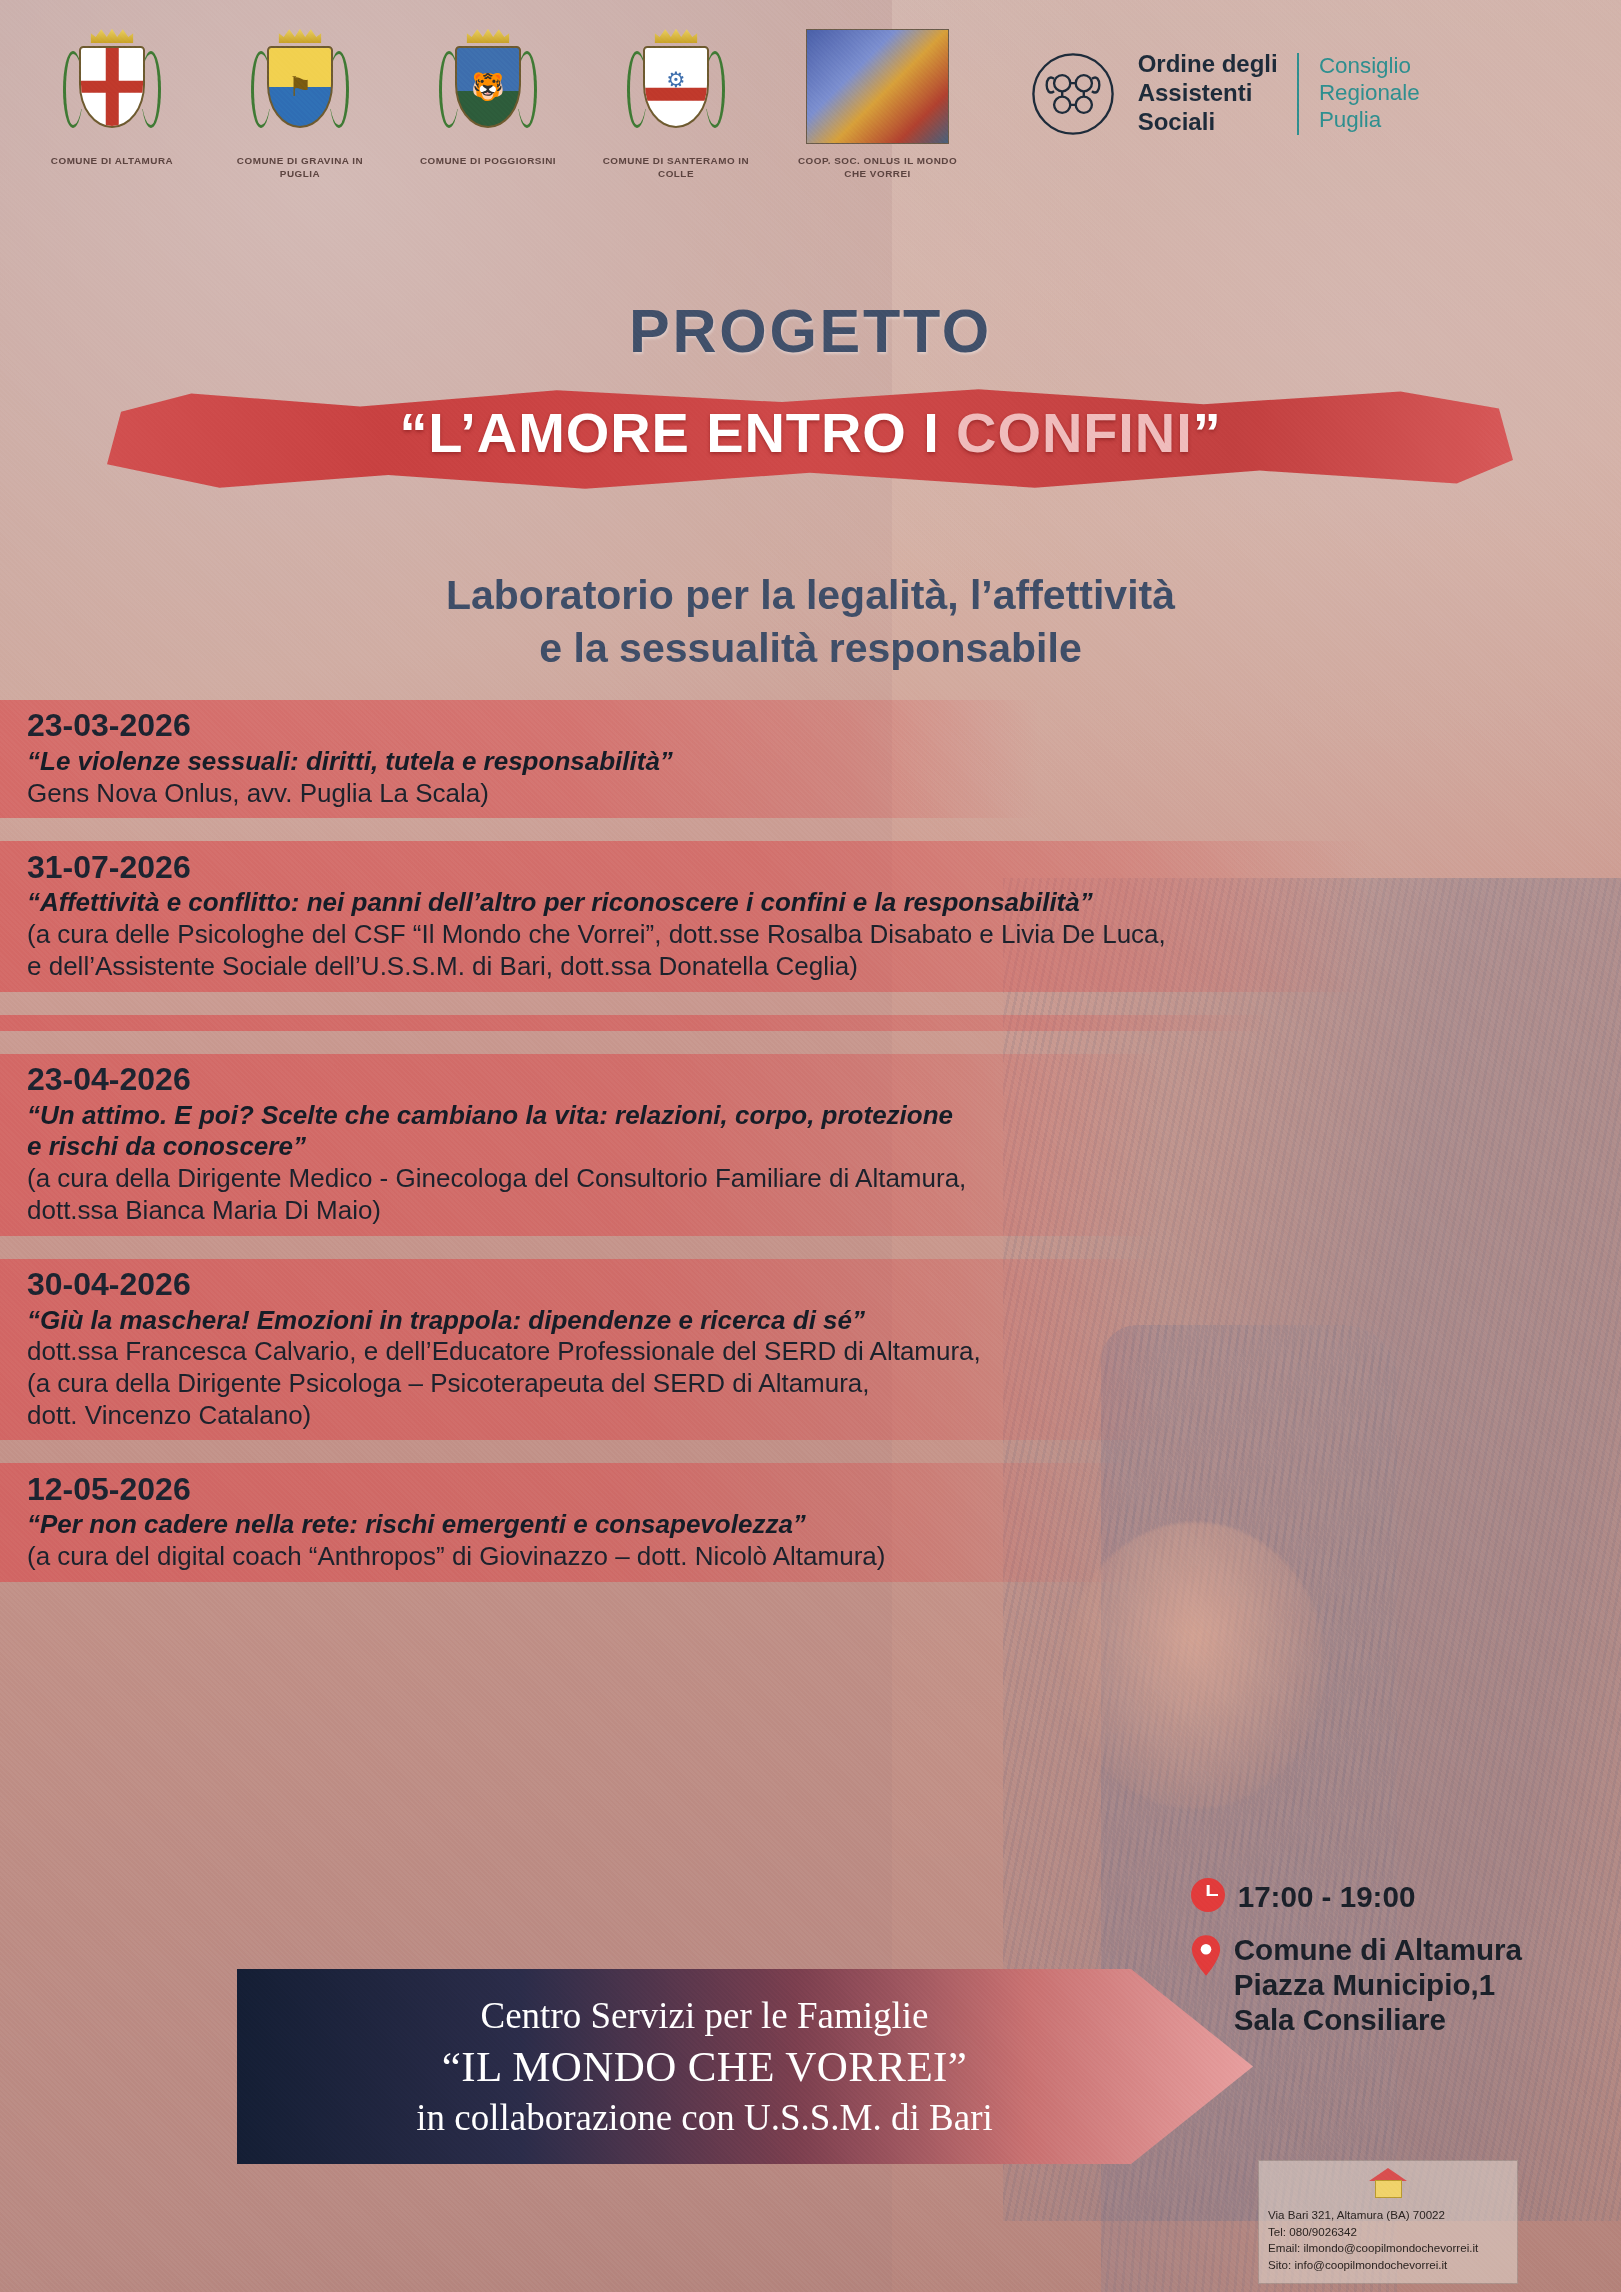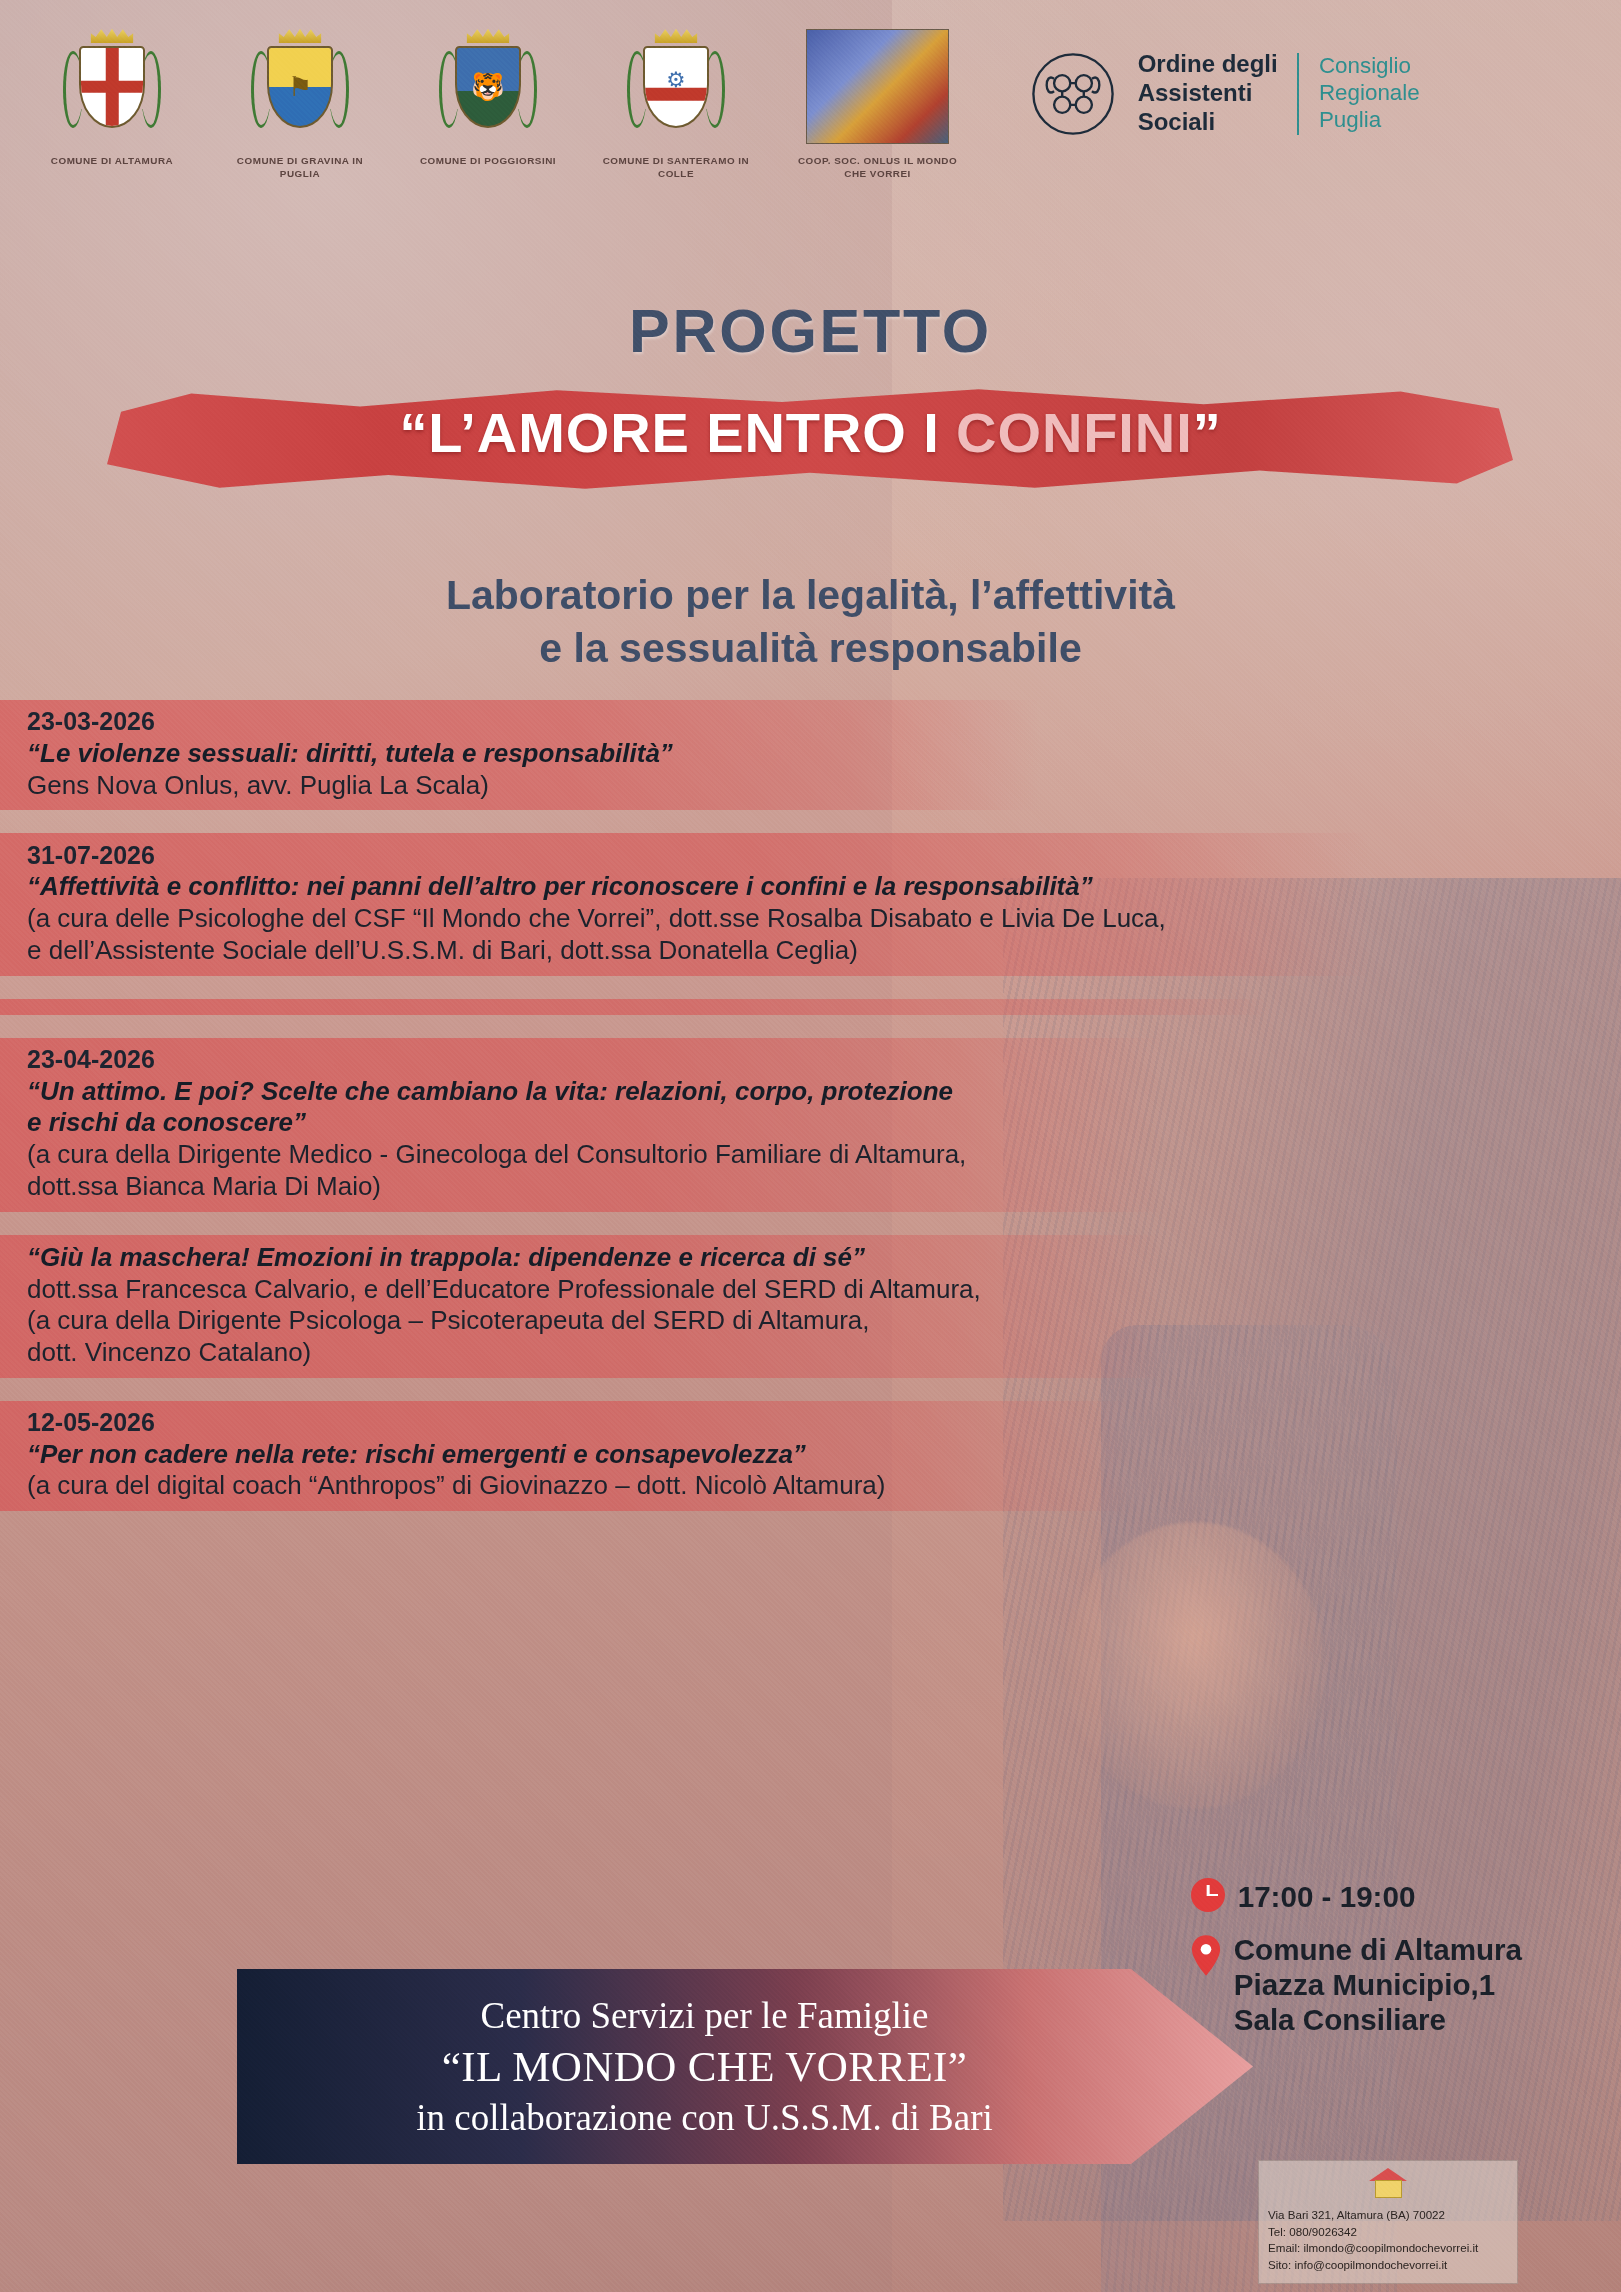--- a/index.html
+++ b/index.html
@@ -131,21 +131,21 @@
 
   
   .events { position:absolute; top:700px; left:0; width:100%; }
   .event { position:relative; margin-bottom:23px; padding:7.2px 0 9px 27px; }
   .event .stripe {
     position:absolute; left:0; top:0; height:100%;
     background:linear-gradient(90deg, rgba(216,86,86,0.72) 0%, rgba(216,86,86,0.62) 55%, rgba(216,86,86,0.35) 82%, rgba(216,86,86,0) 100%);
     z-index:0;
   }
   .event .inner { position:relative; z-index:1; }
-  .ev-date { font-size:25px; font-weight:bold; color:#1d2430; margin-bottom:1.8px; }
+  .ev-date { font-size:32px; font-weight:bold; color:#1d2430; margin-bottom:1.8px; }
   .ev-title { font-size:26px; font-weight:bold; color:#161d27; line-height:1.22;font-style:italic; }
   .ev-desc { font-size:26px; color:#1c222c; line-height:1.22; }
 
   
   .info { position:absolute; right:99px; top:1876px; color:#1a2029; }
   .info .row { display:flex; align-items:flex-start; gap:12.5px; margin-bottom:19.7px; }
   .info .time { font-size:29.6px; font-weight:bold; padding-top:3.6px; }
   .info .place { font-size:29.6px; font-weight:bold; line-height:1.18; }
   .ico-clock {
     width:34px;height:34px;border-radius:50%;background:#e23b3b;position:relative;flex:none;margin-top:1.8px;
@@ -330,20 +330,21 @@
         <div class="ev-title" style="white-space:pre-line;">“Un attimo. E poi? Scelte che cambiano la vita: relazioni, corpo, protezione
  e rischi da conoscere”</div>
         <div class="ev-desc">(a cura della Dirigente Medico - Ginecologa del Consultorio Familiare di Altamura,</div>
         <div class="ev-desc">dott.ssa Bianca Maria Di Maio)</div>
       </div>
     </div>
 
     <div class="event">
       <div class="stripe" style="width:1164px;"></div>
       <div class="inner">
+        <div class="ev-date">30-04-2026</div>
         <div class="ev-title">“Giù la maschera! Emozioni in trappola: dipendenze e ricerca di sé”</div>
         <div class="ev-desc">dott.ssa Francesca Calvario, e dell’Educatore Professionale del SERD di Altamura,</div>
         <div class="ev-desc">(a cura della Dirigente Psicologa – Psicoterapeuta del SERD di Altamura,</div>
         <div class="ev-desc">dott. Vincenzo Catalano)</div>
       </div>
     </div>
 
     <div class="event">
       <div class="stripe" style="width:1128px;"></div>
       <div class="inner">

